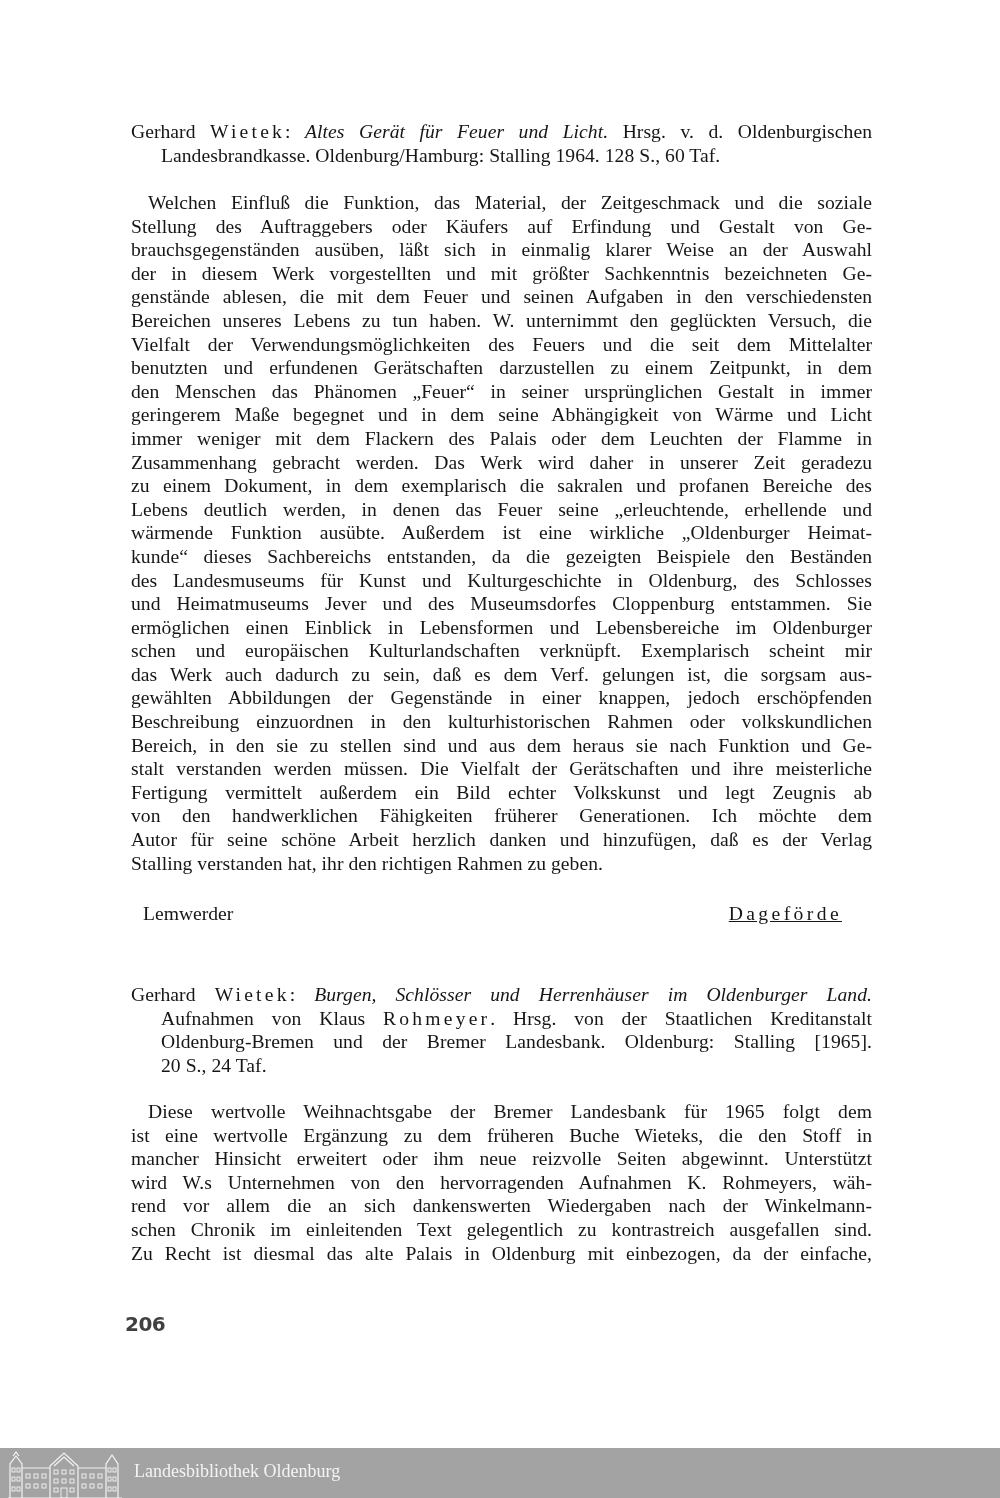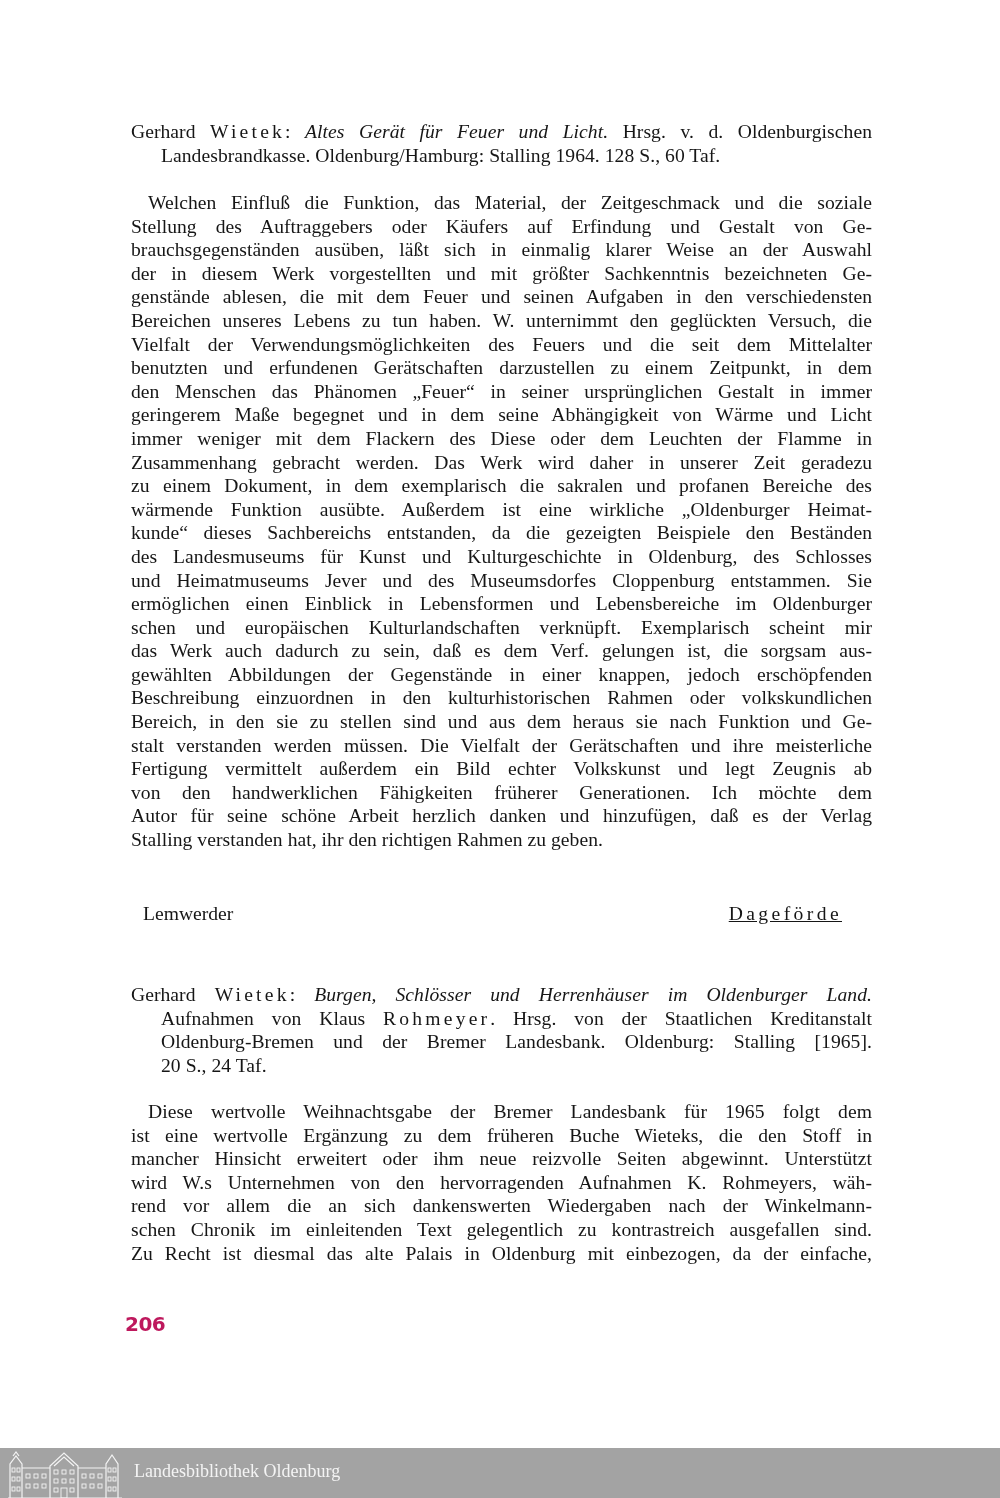--- a/index.html
+++ b/index.html
@@ -59,21 +59,21 @@
     .reviewer { letter-spacing: 3.4px; text-decoration: underline; }
 
     .page-number {
       position: absolute;
       left: 125px;
       top: 1312px;
       font-family: "DejaVu Sans", "Liberation Sans", sans-serif;
       font-weight: bold;
       font-size: 20px;
       letter-spacing: -0.5px;
-      color: #be185d;
+      color: #404040;
     }
 
     .footer {
       position: absolute;
       left: 0;
       top: 1448px;
       width: 1000px;
       height: 56px;
       background: #a3a3a3;
     }
@@ -107,23 +107,24 @@
     <span class="line indent">Welchen Einfluß die Funktion, das Material, der Zeitgeschmack und die soziale</span>
     <span class="line">Stellung des Auftraggebers oder Käufers auf Erfindung und Gestalt von Ge-</span>
     <span class="line">brauchsgegenständen ausüben, läßt sich in einmalig klarer Weise an der Auswahl</span>
     <span class="line">der in diesem Werk vorgestellten und mit größter Sachkenntnis bezeichneten Ge-</span>
     <span class="line">genstände ablesen, die mit dem Feuer und seinen Aufgaben in den verschiedensten</span>
     <span class="line">Bereichen unseres Lebens zu tun haben. W. unternimmt den geglückten Versuch, die</span>
     <span class="line">Vielfalt der Verwendungsmöglichkeiten des Feuers und die seit dem Mittelalter</span>
     <span class="line">benutzten und erfundenen Gerätschaften darzustellen zu einem Zeitpunkt, in dem</span>
     <span class="line">den Menschen das Phänomen „Feuer“ in seiner ursprünglichen Gestalt in immer</span>
     <span class="line">geringerem Maße begegnet und in dem seine Abhängigkeit von Wärme und Licht</span>
-    <span class="line">immer weniger mit dem Flackern des Diese oder dem Leuchten der Flamme in</span>
+    <span class="line">immer weniger mit dem Flackern des Palais oder dem Leuchten der Flamme in</span>
     <span class="line">Zusammenhang gebracht werden. Das Werk wird daher in unserer Zeit geradezu</span>
     <span class="line">zu einem Dokument, in dem exemplarisch die sakralen und profanen Bereiche des</span>
+    <span class="line">Lebens deutlich werden, in denen das Feuer seine „erleuchtende, erhellende und</span>
     <span class="line">wärmende Funktion ausübte. Außerdem ist eine wirkliche „Oldenburger Heimat-</span>
     <span class="line">kunde“ dieses Sachbereichs entstanden, da die gezeigten Beispiele den Beständen</span>
     <span class="line">des Landesmuseums für Kunst und Kulturgeschichte in Oldenburg, des Schlosses</span>
     <span class="line">und Heimatmuseums Jever und des Museumsdorfes Cloppenburg entstammen. Sie</span>
     <span class="line">ermöglichen einen Einblick in Lebensformen und Lebensbereiche im Oldenburger</span>
     <span class="line">schen und europäischen Kulturlandschaften verknüpft. Exemplarisch scheint mir</span>
     <span class="line">das Werk auch dadurch zu sein, daß es dem Verf. gelungen ist, die sorgsam aus-</span>
     <span class="line">gewählten Abbildungen der Gegenstände in einer knappen, jedoch erschöpfenden</span>
     <span class="line">Beschreibung einzuordnen in den kulturhistorischen Rahmen oder volkskundlichen</span>
     <span class="line">Bereich, in den sie zu stellen sind und aus dem heraus sie nach Funktion und Ge-</span>

